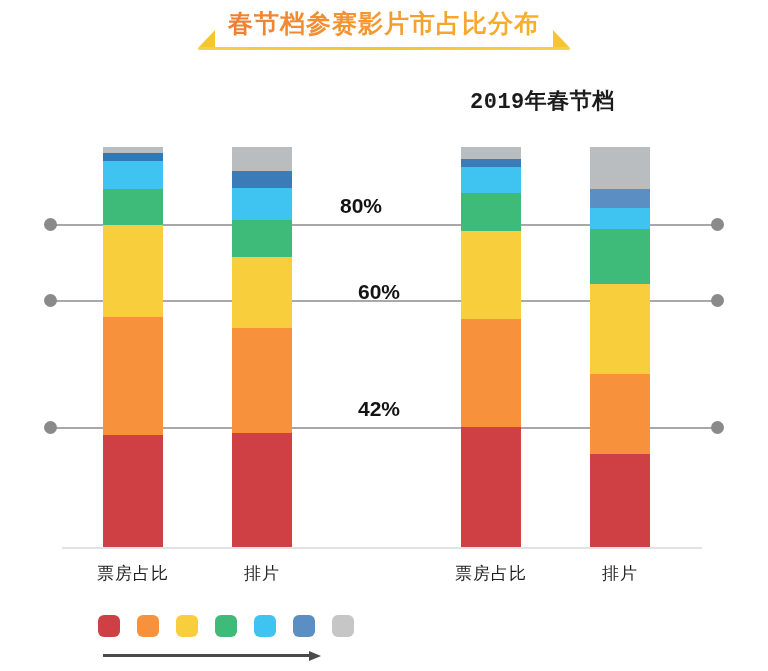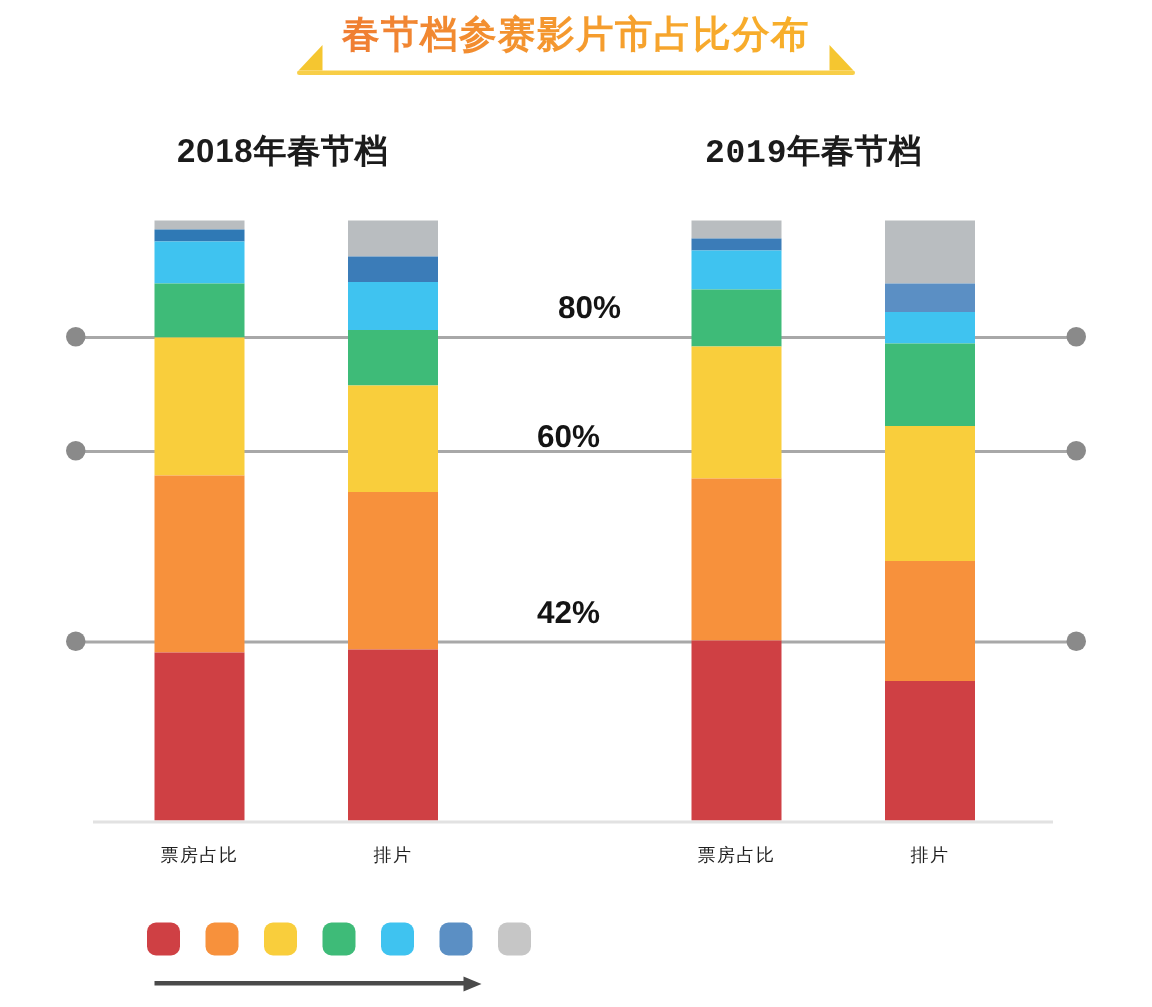--- a/index.html
+++ b/index.html
@@ -124,21 +124,21 @@
     width: 100%;
     box-sizing: border-box;
   }
 
   
   .cat-label {
     position: absolute;
     top: 562px;
     width: 120px;
     text-align: center;
-    font-size: 12px;
+    font-size: 17px;
     color: #1f1f1f;
     letter-spacing: 1px;
   }
 
   
   #legend {
     position: absolute;
     left: 98px;
     top: 615px;
     display: flex;
@@ -192,28 +192,27 @@
 
 <div id="page">
 
   <div id="title-bar">
     <div id="title-text">春节档参赛影片市占比分布</div>
     <div id="title-corner-left" class="title-corner"></div>
     <div id="title-corner-right" class="title-corner"></div>
     <div id="title-underline"></div>
   </div>
 
-  <div id="group-heading-2018" class="group-heading">2018年春节档</div>
   <div id="group-heading-2019" class="group-heading">2019年春节档</div>
 
   <div id="gridlines-layer">
       <div class="gridline" style="left: 50px; top: 224px; width: 668px;"></div>
       <div class="grid-dot" style="left: 44px; top: 218px;"></div>
       <div class="grid-dot" style="left: 711px; top: 218px;"></div>
-      <div class="grid-label" style="left: 372px; top: 194px;">80%</div>
+      <div class="grid-label" style="left: 340px; top: 194px;">80%</div>
       <div class="gridline" style="left: 50px; top: 300px; width: 668px;"></div>
       <div class="grid-dot" style="left: 44px; top: 294px;"></div>
       <div class="grid-dot" style="left: 711px; top: 294px;"></div>
       <div class="grid-label" style="left: 358px; top: 280px;">60%</div>
       <div class="gridline" style="left: 50px; top: 427px; width: 668px;"></div>
       <div class="grid-dot" style="left: 44px; top: 421px;"></div>
       <div class="grid-dot" style="left: 711px; top: 421px;"></div>
       <div class="grid-label" style="left: 358px; top: 397px;">42%</div>
     </div>
 

